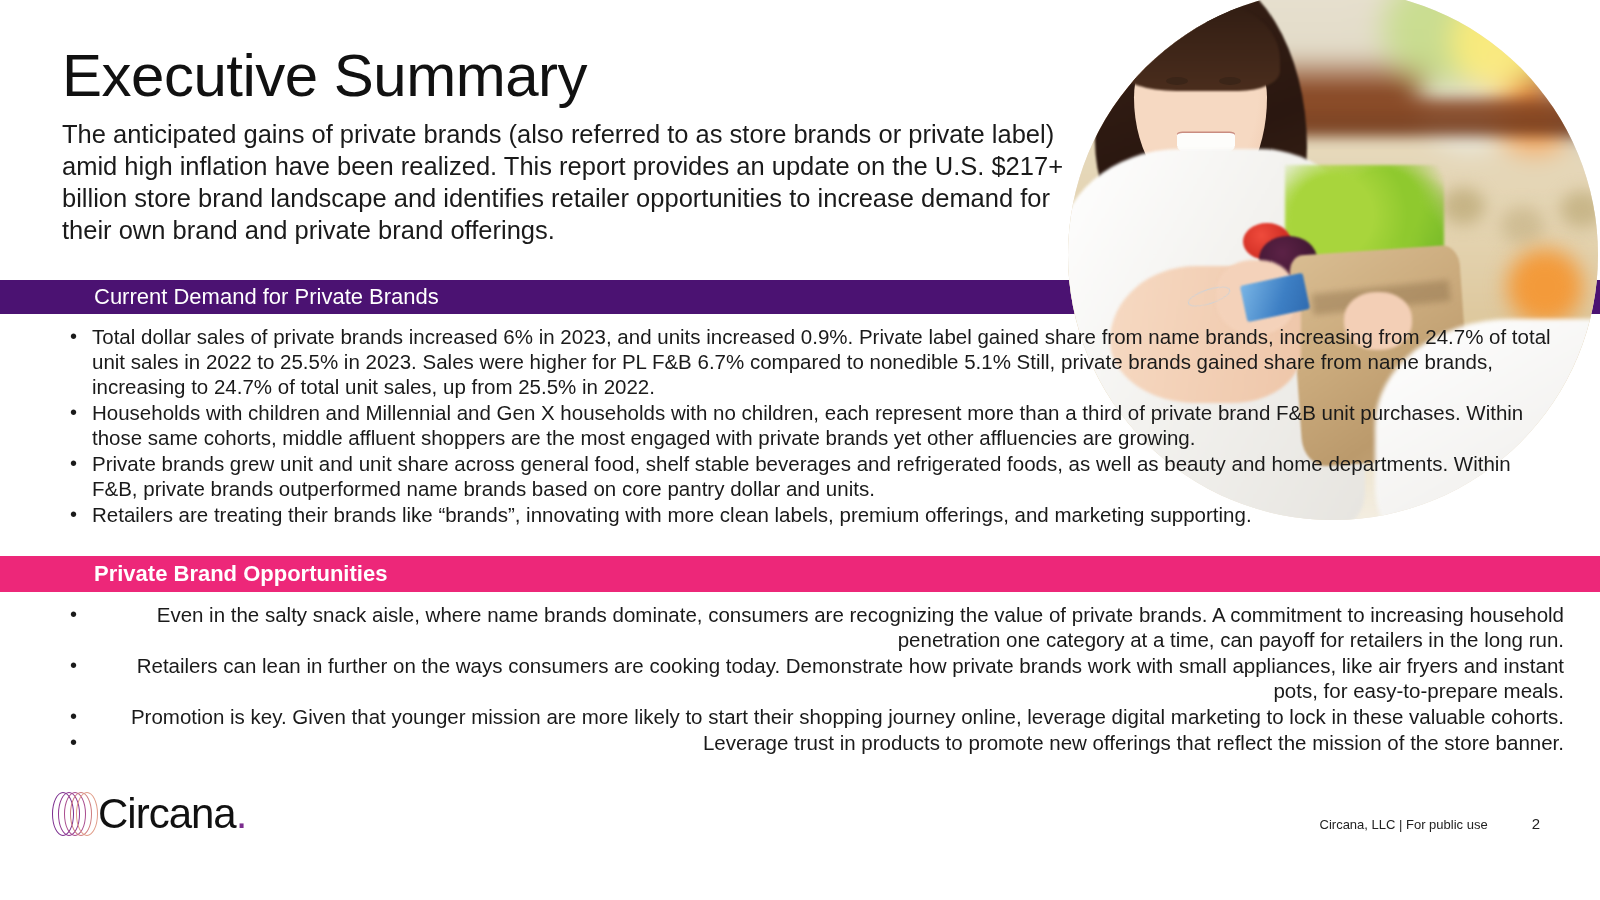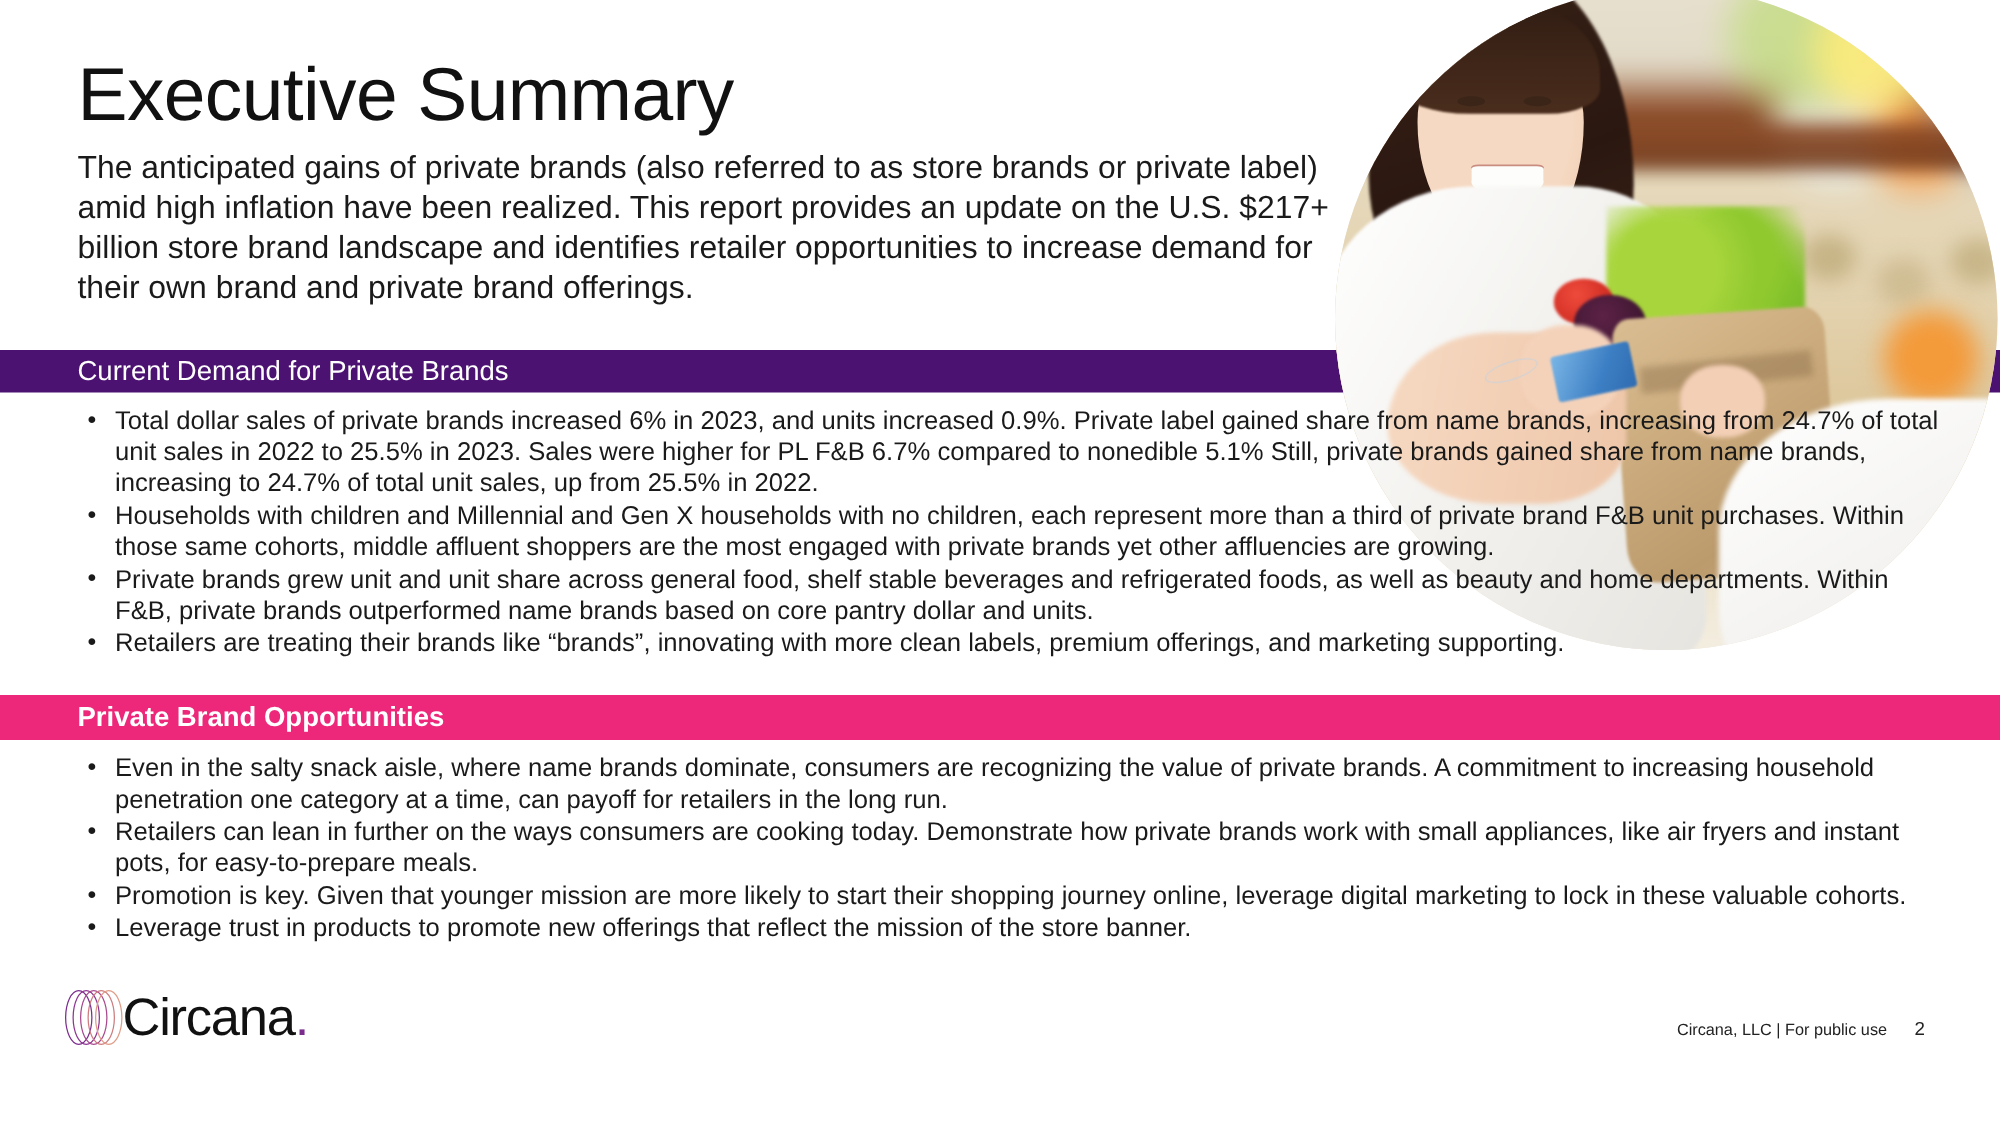--- a/index.html
+++ b/index.html
@@ -299,21 +299,21 @@
     position: absolute;
     left: 0;
     width: 100%;
     display: flex;
     align-items: center;
     z-index: 2;
   }
   .band-label {
     font-size: 22px;
     color: #ffffff;
-    padding-left: 62px;
+    padding-left: 94px;
     line-height: 1;
   }
   .band-purple {
     top: 280px;
     height: 34px;
     background: #4B1272;
   }
   .band-pink {
     top: 556px;
     height: 36px;
@@ -325,21 +325,21 @@
   
   .bullets {
     position: absolute;
     left: 62px;
     z-index: 7;
     margin: 2px;
     padding: 0;
     list-style: none;
   }
   .bullets.sec-one { top: 322px; width: 1490px; }
-  .bullets.sec-two { top: 600px; width: 1500px; }
+  .bullets.sec-two { top: 600px; width: 1500px; text-align: right; }
   .bullets li {
     position: relative;
     padding-left: 28px;
     font-size: 20.5px;
     line-height: 25px;
     margin-bottom: 1px;
     color: #1a1a1a;
   }
   .bullets li::before {
     content: "\2022";
@@ -393,21 +393,21 @@
     color: #7B2D8E;
   }
 
   
   .footer {
     position: absolute;
     right: 60px;
     top: 815px;
     display: flex;
     align-items: baseline;
-    gap: 22px;
+    gap: 44px;
     z-index: 10;
     font-size: 13px;
     color: #222222;
   }
   .footer-page { font-size: 15px; }
 </style>
 </head>
 <body>
 
 <div class="hero-photo">

